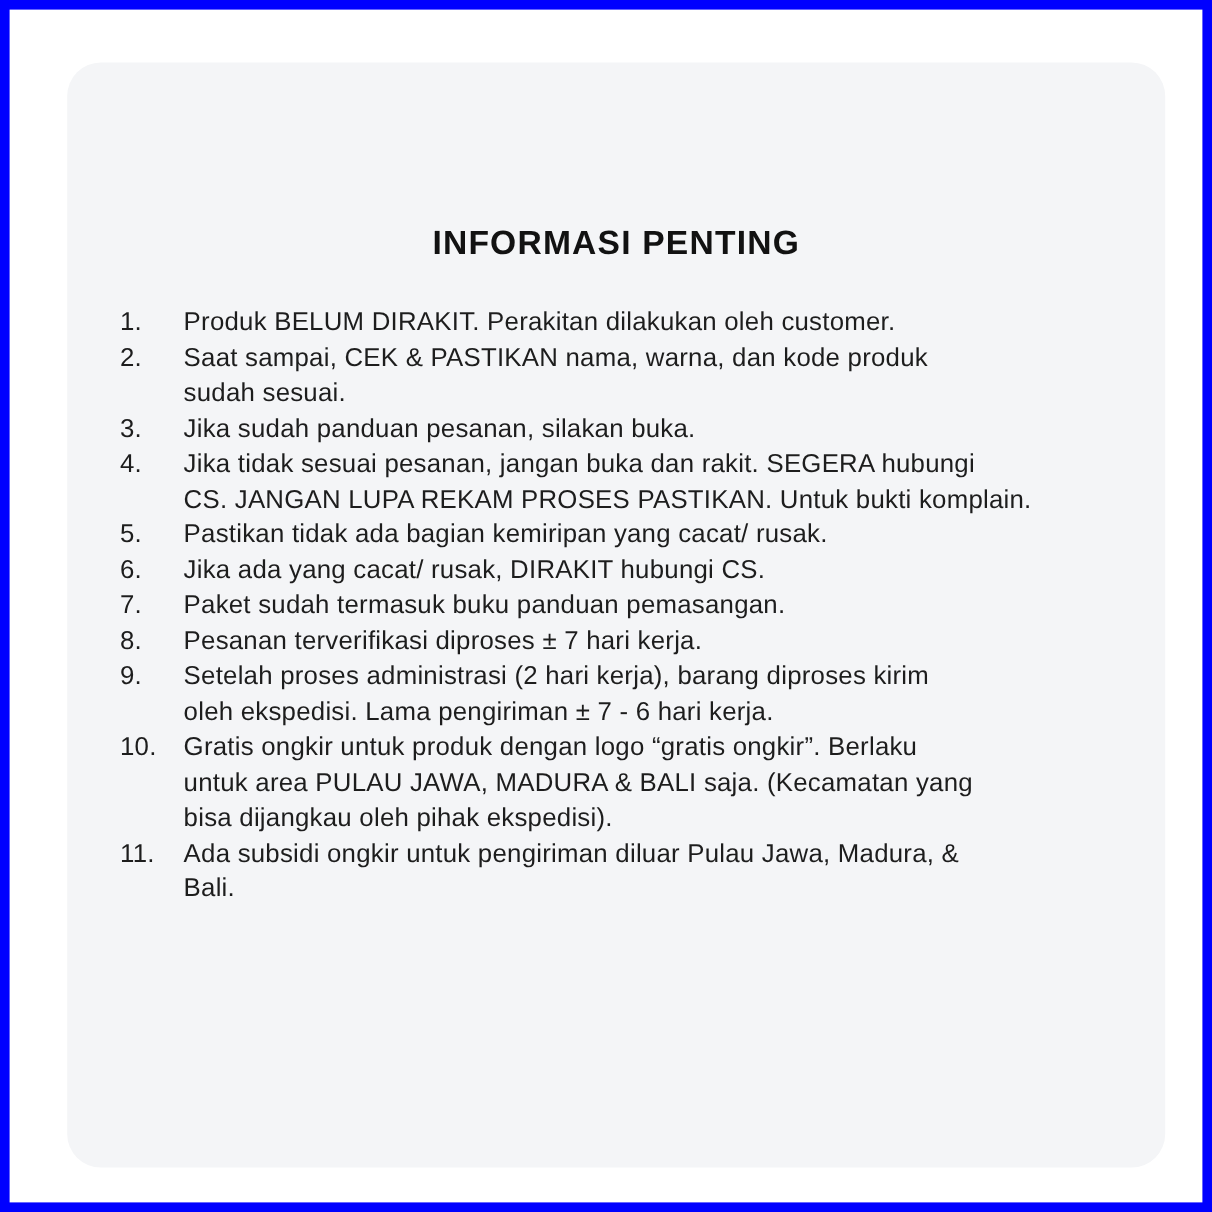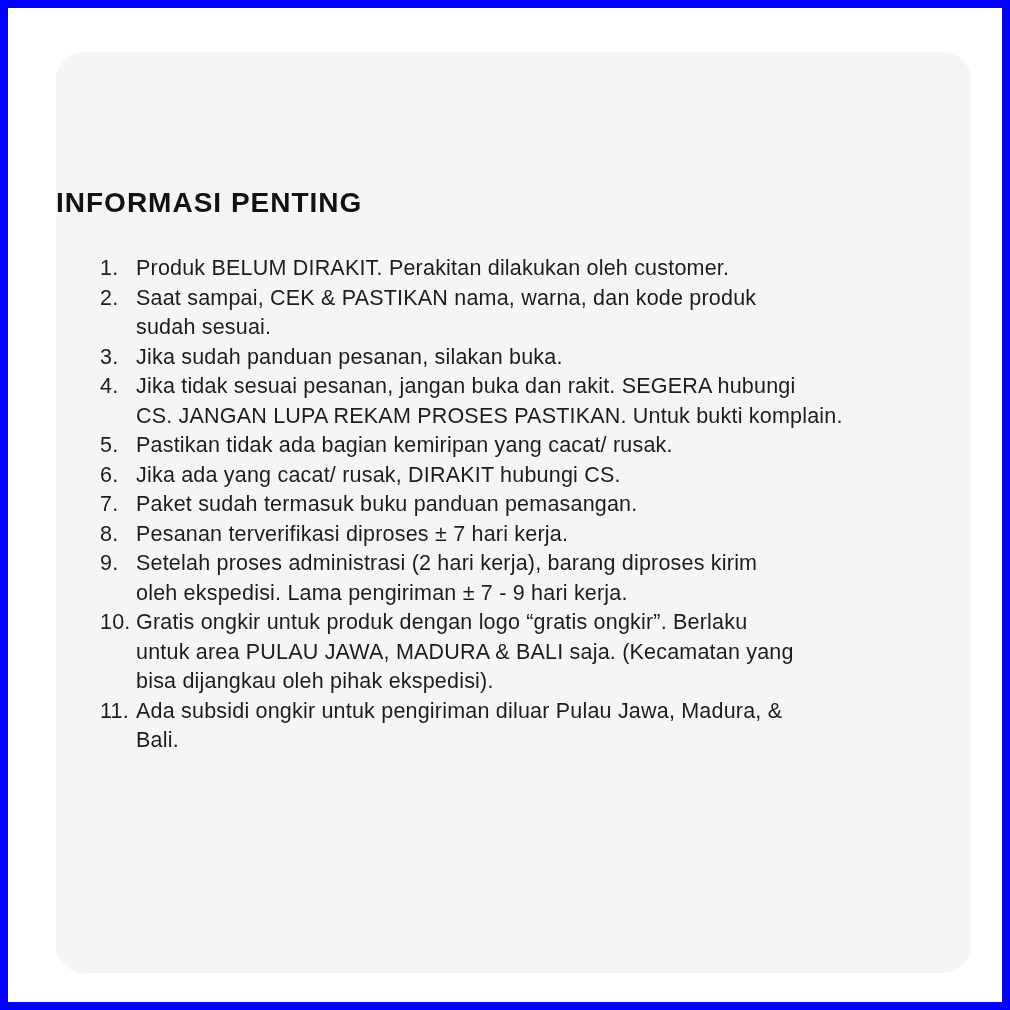--- a/index.html
+++ b/index.html
@@ -26,20 +26,21 @@
     top: 44px;
     width: 915px;
     height: 921px;
     background: var(--card-bg, #f4f5f7);
     border-radius: 28px;
     box-sizing: border-box;
     padding-top: 136px;
   }
   .title {
     margin: 0;
+    text-align: center;
     font-size: 28px;
     font-weight: 800;
     letter-spacing: 1px;
     color: #121212;
     line-height: 30px;
   }
   .list {
     margin: 36px 30px 0 44px;
     padding: 0;
     list-style: none;
@@ -51,20 +52,21 @@
   .item {
     display: flex;
     align-items: flex-start;
   }
   .num {
     flex: 0 0 36px;
   }
   .txt {
     flex: 1;
     white-space: pre-line;
+    margin-left: 17px;
   }
 </style>
 </head>
 <body>
 
 <div class="frame">
   <div class="card">
     <h1 class="title">INFORMASI PENTING</h1>
     <ol class="list">
   <li class="item">
@@ -105,21 +107,21 @@
   </li>
 
   <li class="item">
     <span class="num">8.</span>
     <span class="txt">Pesanan terverifikasi diproses ± 7 hari kerja.</span>
   </li>
 
   <li class="item">
     <span class="num">9.</span>
     <span class="txt">Setelah proses administrasi (2 hari kerja), barang diproses kirim
-oleh ekspedisi. Lama pengiriman ± 7 - 9 hari kerja.</span>
+oleh ekspedisi. Lama pengiriman ± 7 - 6 hari kerja.</span>
   </li>
 
   <li class="item">
     <span class="num">10.</span>
     <span class="txt">Gratis ongkir untuk produk dengan logo “gratis ongkir”. Berlaku
 untuk area PULAU JAWA, MADURA &amp; BALI saja. (Kecamatan yang
 bisa dijangkau oleh pihak ekspedisi).</span>
   </li>
 
   <li class="item">

